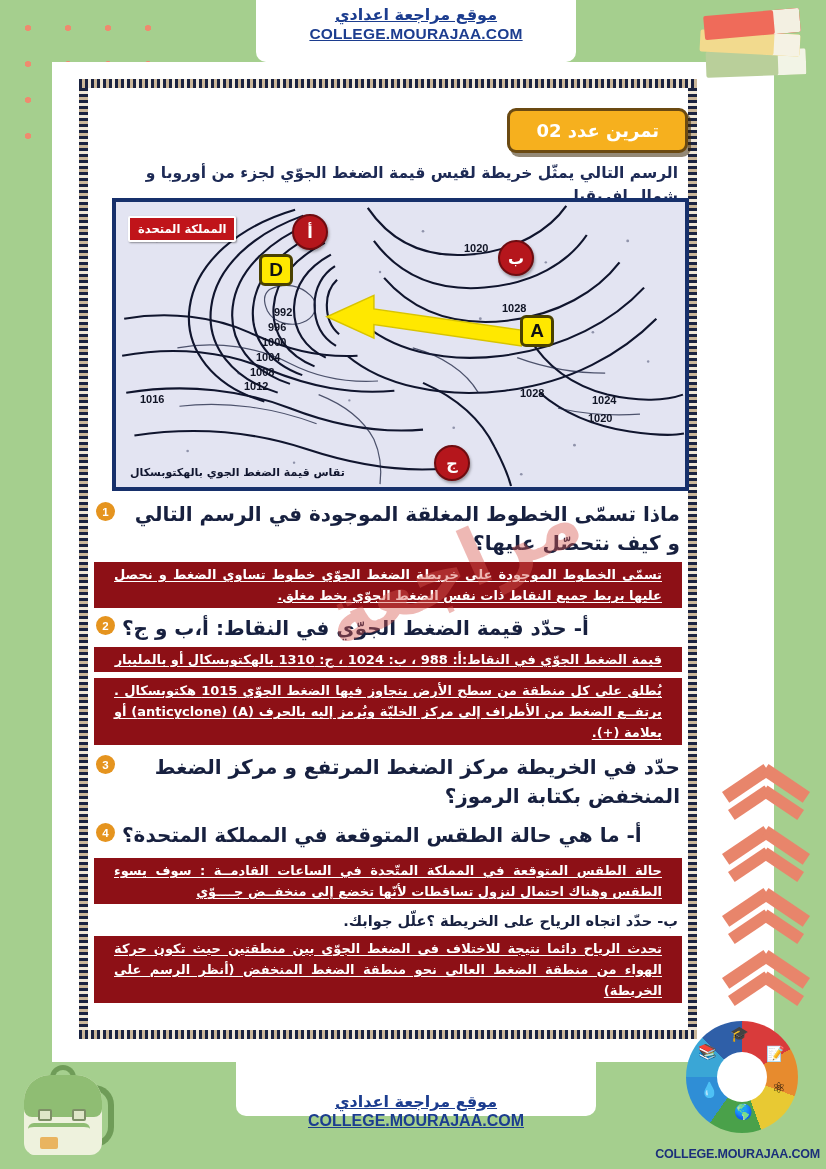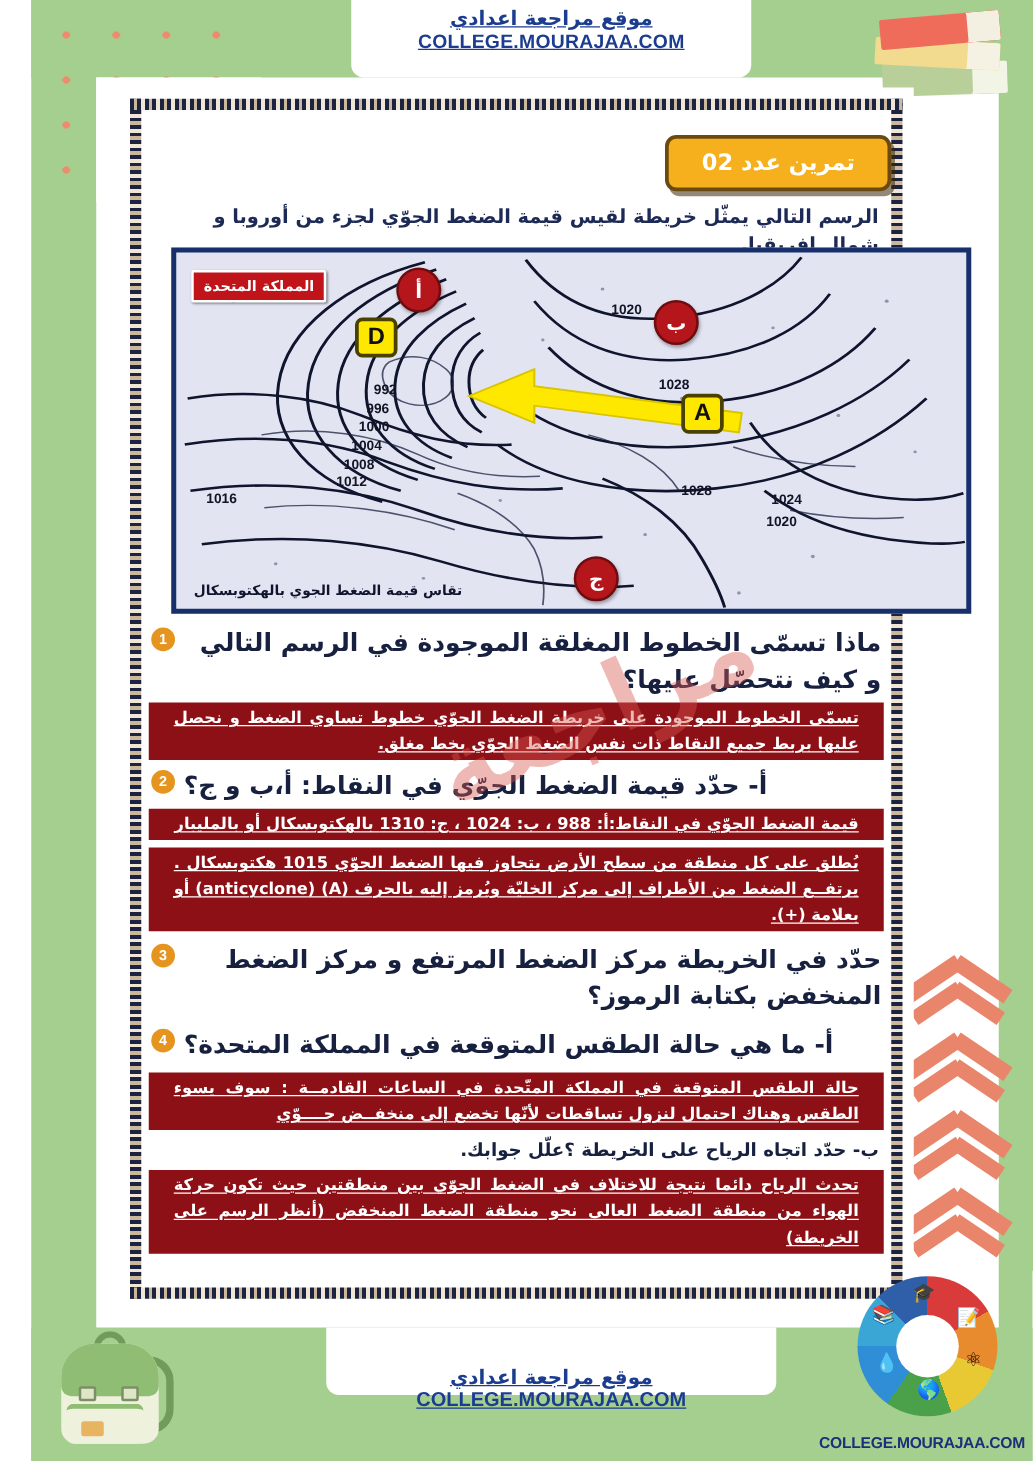--- a/index.html
+++ b/index.html
@@ -5,21 +5,21 @@
   * { margin:0; padding:0; box-sizing:border-box; }
   html,body { width:826px; height:1169px; }
   body {
     font-family:"DejaVu Sans", sans-serif;
     background:#ffffff;
     position:relative;
     overflow:hidden;
   }
 
   
-  .page { position:absolute; inset:0; background:#ffffff;margin-left:25px; }
+  .page { position:absolute; inset:0; background:#ffffff; }
 
   .green-band {
     position:absolute;
     background:#a5cf8e;
   }
   .band-top      { left:0; top:0; width:826px; height:62px; }
   .band-bottom   { left:0; top:1062px; width:826px; height:107px; }
   .band-left     { left:0; top:0; width:52px; height:1169px; }
   .band-right    { left:774px; top:0; width:52px; height:1169px; }
 
@@ -175,21 +175,21 @@
 
   
   .intro {
     position:absolute; right:6px; top:74px; left:6px;
     text-align:right; font-size:15.5px; color:#1d2a55;
     font-weight:bold; line-height:1.5;
   }
 
   
   .map {
-    position:absolute; left:20px; top:110px; width:640px; height:293px;
+    position:absolute; left:20px; top:110px; width:577px; height:293px;
     background:#e3e4f2;
     border:4px solid #17306b;
     overflow:hidden;
   }
   .map-svg { position:absolute; inset:0; width:100%; height:100%; }
   .map-label {
     position:absolute; background:#c0141a; color:#ffffff;
     font-size:11.5px; font-weight:bold; padding:4px 8px;
     border:2px solid #ffffff; border-radius:2px;
     box-shadow:1px 1px 2px rgba(0,0,0,.4);

